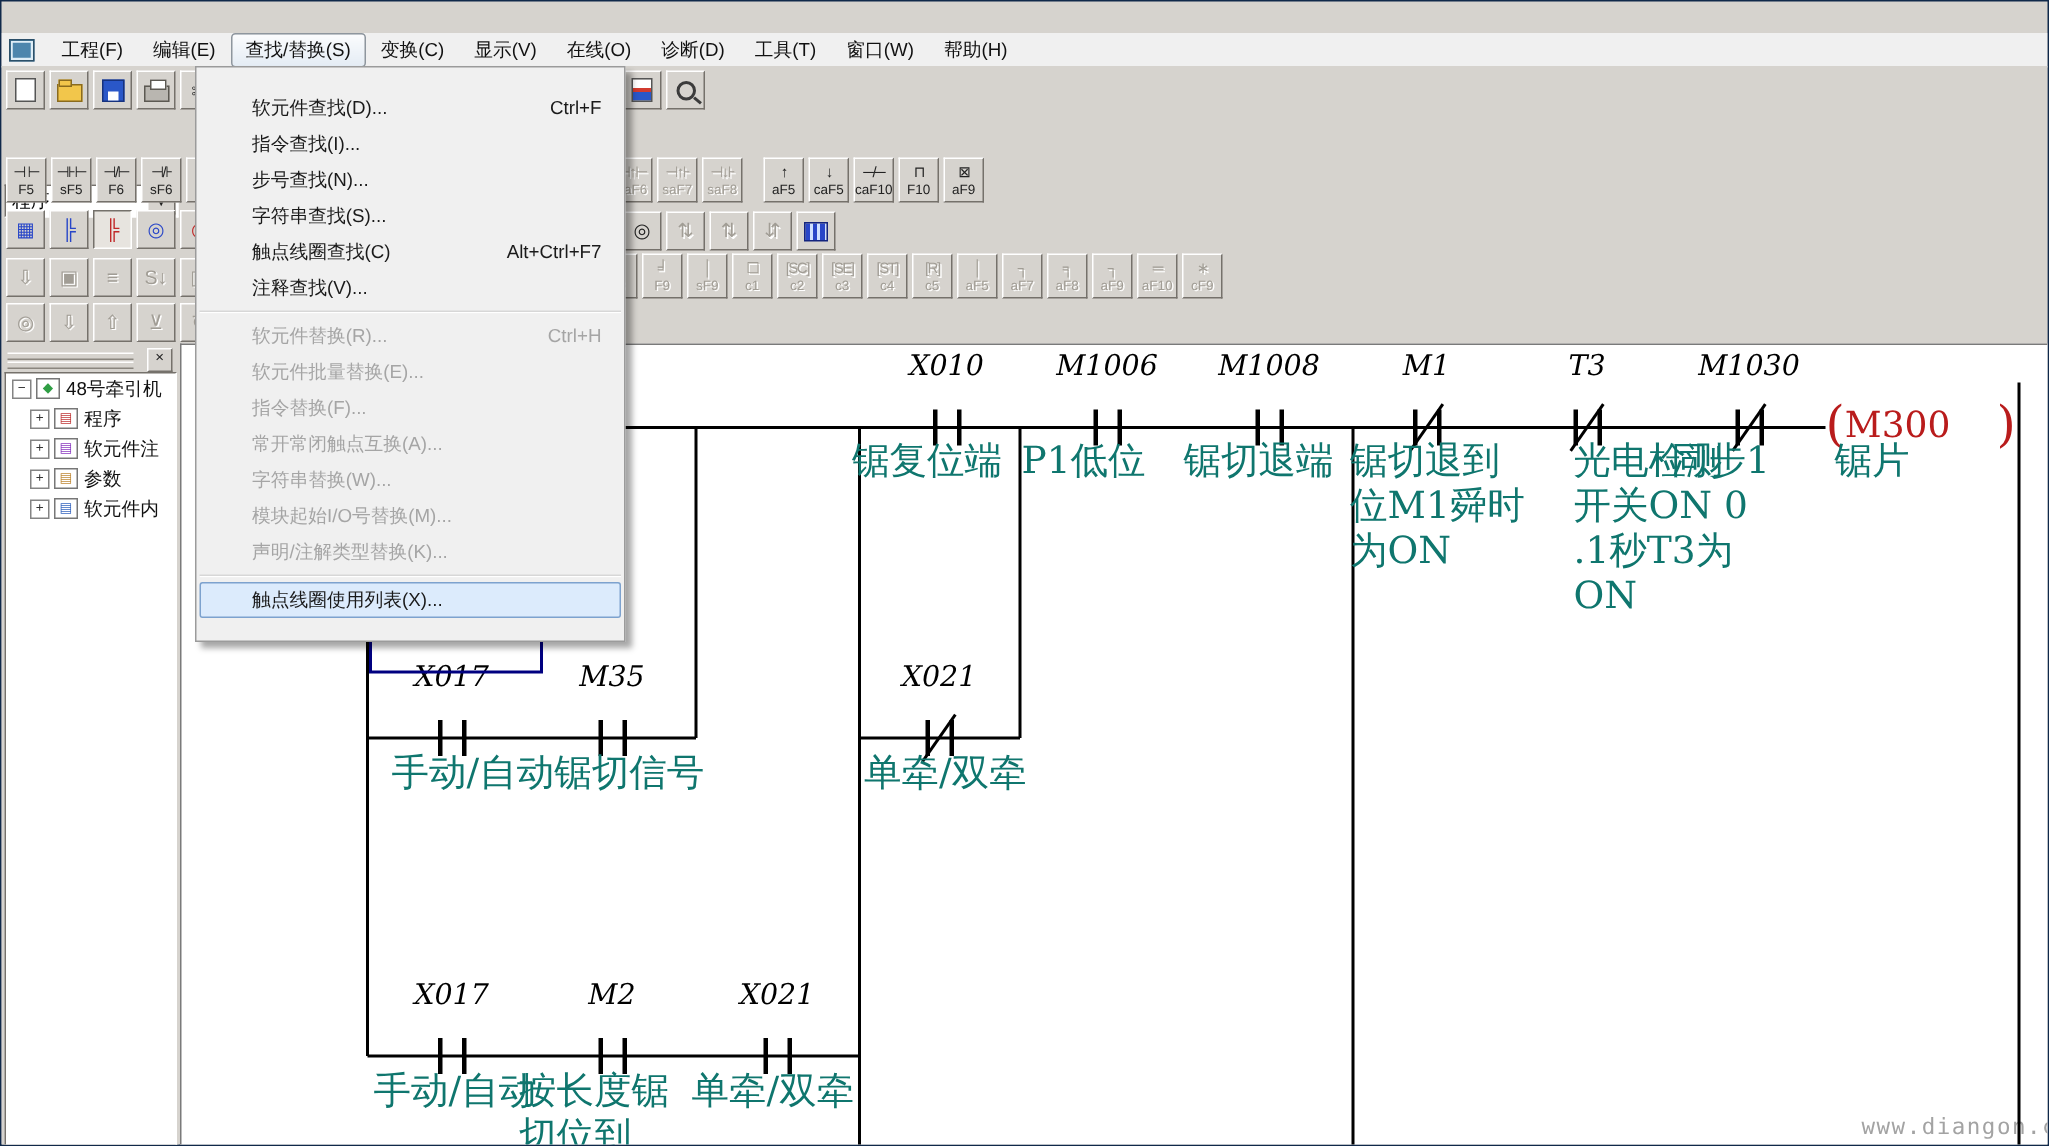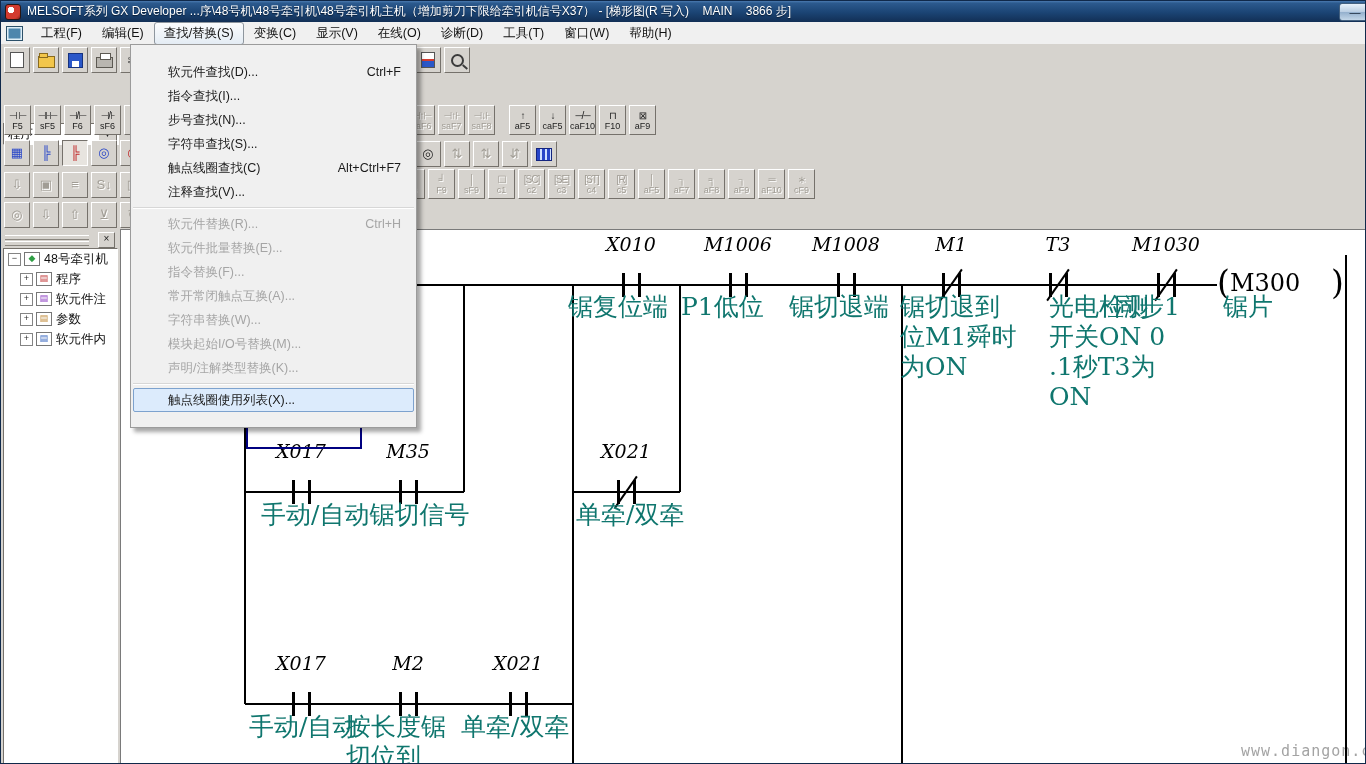--- a/index.html
+++ b/index.html
@@ -83,21 +83,21 @@
     background:#fff;font-size:9px;line-height:11px;text-align:center;}
   
   #ladder{position:absolute;left:119px;top:228px;width:1247px;height:536px;background:#fff;
     border-left:1px solid #7a7a7a;border-top:1px solid #7a7a7a;overflow:hidden;
     font-family:"DejaVu Serif","Liberation Serif",serif;}
   .lline{position:absolute;background:#000;}
   .clabel{position:absolute;font-size:19px;color:#000;text-align:center;white-space:nowrap;font-style:italic;}
   .cbar{position:absolute;width:3px;height:24px;background:#000;}
   .cslash{position:absolute;width:2px;height:38px;background:#000;transform:rotate(35deg);}
   .lcomment{position:absolute;font-size:25px;line-height:30px;color:#0f766e;white-space:pre;}
-  .coiltxt{position:absolute;font-size:24px;color:#000000;white-space:nowrap;}
+  .coiltxt{position:absolute;font-size:24px;color:#b91c1c;white-space:nowrap;}
   .coiltxt .par{font-size:33px;font-weight:400;vertical-align:-3px;}
   #cursorbox{position:absolute;border:2px solid #000080;background:transparent;}
   #watermark{position:absolute;left:1120px;top:512px;font-family:"DejaVu Sans Mono",monospace;
     font-size:15px;color:#a3a3a3;letter-spacing:1px;}
   
   #menupopup{position:absolute;left:129px;top:43px;width:285px;background:#f0f0f0;
     border:1px solid #9b9b9b;box-shadow:4px 4px 4px rgba(0,0,0,.35);z-index:60;
     padding:15px 0;font-size:12.5px;color:#1a1a1a;}
   .mitem{height:22px;line-height:22px;padding:0 12px 0 34px;display:flex;margin:0 2px;
     border:1px solid transparent;border-radius:2px;}
@@ -105,25 +105,20 @@
   .mitem .ms{color:inherit;white-space:nowrap;}
   .mitem.dis{color:#a5a5a5;}
   .mitem.hl{background:#dcebfc;border-color:#7da2ce;}
   .msep{height:1px;background:#d7d7d7;border-bottom:1px solid #fff;margin:3px 2px;}
 </style>
 </head>
 <body>
 
 <div id="win">
 
-  <div id="titlebar">
-    <div id="appicon"></div>
-    <span class="title">MELSOFT系列 GX Developer ...序\48号机\48号牵引机\48号牵引机主机（增加剪刀下限给牵引机信号X37） - [梯形图(R 写入)    MAIN    3866 步]</span>
-    <div id="minbtn">—</div>
-  </div>
 
   <div id="menubar">
     <div id="mdiicon"></div>
     <div id="menubar-items" style="display:flex;">
         <span class="mtop">工程(F)</span>
         <span class="mtop">编辑(E)</span>
         <span class="mtop active">查找/替换(S)</span>
         <span class="mtop">变换(C)</span>
         <span class="mtop">显示(V)</span>
         <span class="mtop">在线(O)</span>

